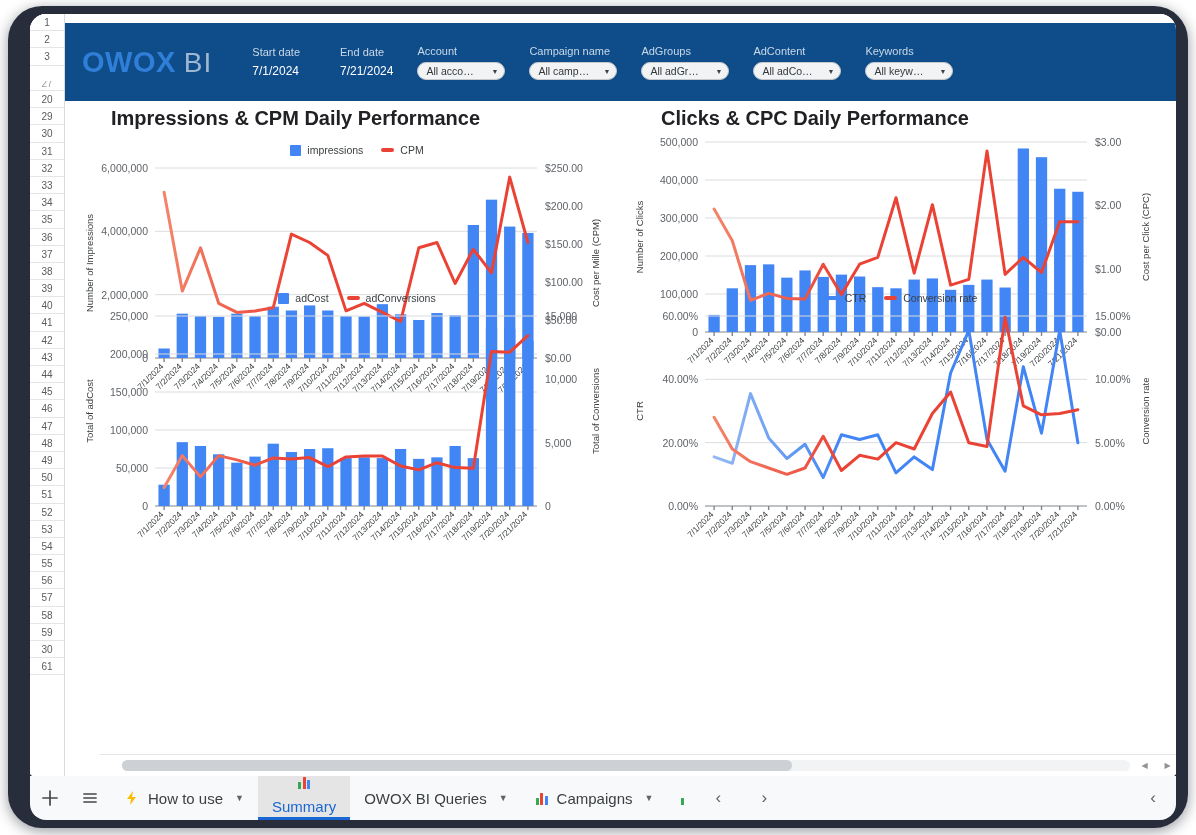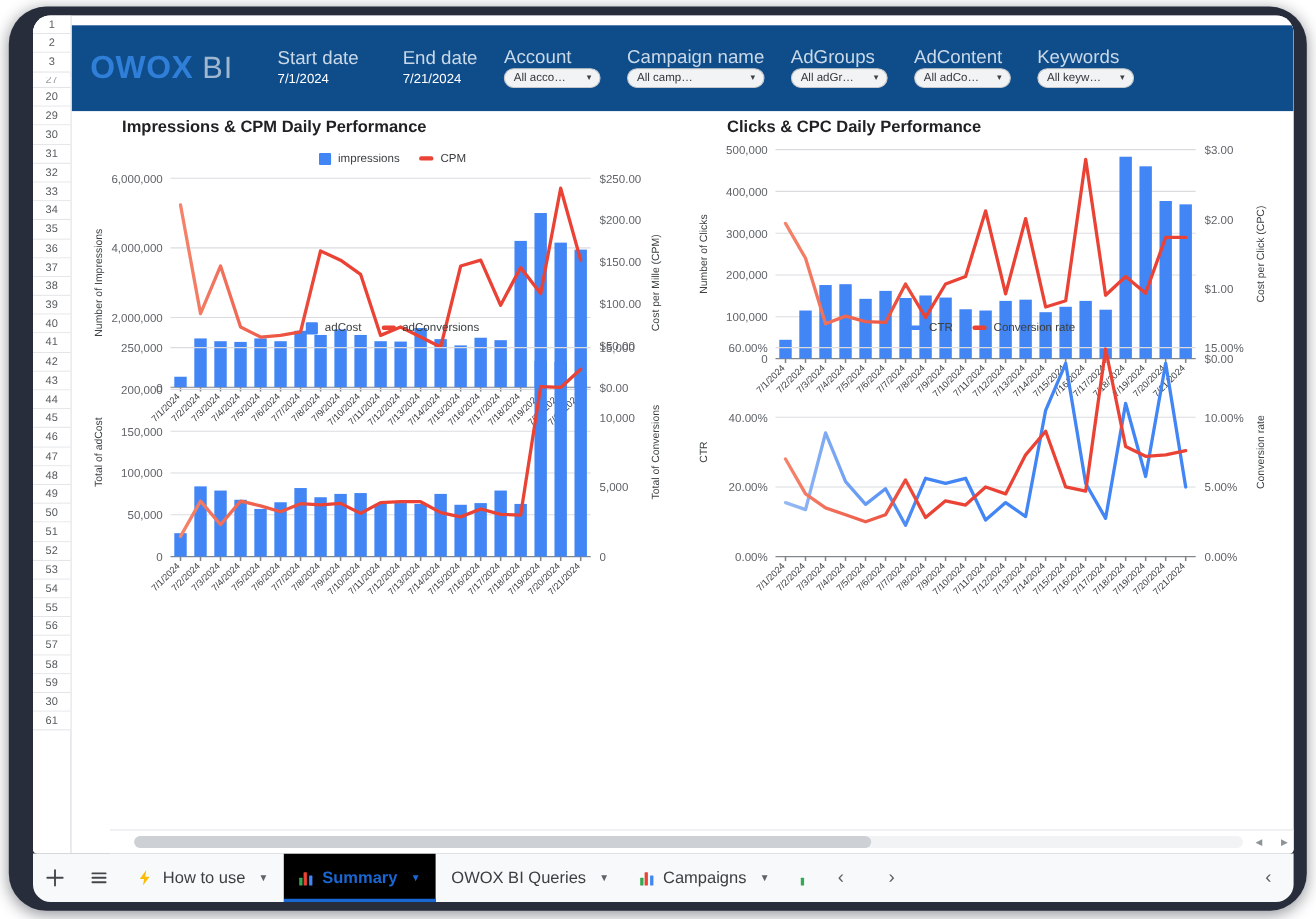--- a/index.html
+++ b/index.html
@@ -31,21 +31,21 @@
     border-right: 1px solid #d8dade;
     z-index: 6;
   }
   .gcell {
     height: 17.2px; line-height: 17.2px;
     font-size: 10px; color: #575b5f; text-align: center;
     border-bottom: 1px solid #e3e5e8;
     background: #ffffff;
   }
   #gutter-top { position: absolute; top: 0; left: 0; width: 100%; }
-  #gutter-rest { position: absolute; top: 56px; left: 0; width: 100%; }
+  #gutter-rest { position: absolute; top: 67px; left: 0; width: 100%; }
   
   #sheet {
     position: absolute; left: 35px; top: 0; right: 0; bottom: 0;
     background: #ffffff;
   }
   
   #banner {
     position: absolute; left: 0; top: 9px; width: 100%; height: 78px;
     background: #0f4c8a;
     display: flex; align-items: center;
@@ -55,21 +55,21 @@
   .logo .owox {
     font-size: 29px; font-weight: bold; letter-spacing: .5px;
     color: #2f7fd8;
   }
   .logo .bi {
     font-size: 28px; font-weight: 300; letter-spacing: 1px;
     color: #9fb7cf; margin-left: 8px;
   }
   .datecol { margin-left: 40px; }
   .datecol:first-of-type { margin-left: 62px; }
-  .flabel { font-size: 17px; color: #c9d9e8; line-height: 15px; white-space: nowrap; }
+  .flabel { font-size: 11px; color: #c9d9e8; line-height: 15px; white-space: nowrap; }
   .fvalue { font-size: 12px; color: #ffffff; line-height: 16px; margin-top: 3px; white-space: nowrap; }
   .selcol { margin-left: 24px; }
   .sel {
     margin-top: 3px;
     background: #f2f3f4; color: #33383c;
     border: 1px solid #c4c8cc;
     border-radius: 11px;
     height: 18px; min-width: 88px;
     display: flex; align-items: center; justify-content: space-between;
     padding: 0 6px 0 8px;
@@ -82,21 +82,21 @@
     position: absolute; left: 0; top: 71px; right: 0; bottom: 22px;
     display: grid;
     grid-template-columns: 550px 1fr;
     grid-template-rows: 179px 179px;
     grid-auto-rows: 179px;
     row-gap: 0; column-gap: 0;
     padding: 14px 10px 0 12px;
   }
   .chart-card { position: relative; }
   .chart-title {
-    font-size: 15px; font-weight: bold; color: #202124;
+    font-size: 20px; font-weight: bold; color: #202124;
     margin: 8px 0 0 34px;
   }
   .chart-legend {
     display: flex; justify-content: center; align-items: center;
     gap: 18px; margin-top: 14px; margin-left: 10px;
   }
   .lg { display: flex; align-items: center; gap: 6px; font-size: 10.5px; color: #3c4043; }
   .lg .swatch-bar { width: 11px; height: 11px; border-radius: 1px; }
   .lg .swatch-line { width: 13px; height: 4px; border-radius: 2px; }
   .chart-svg { display: block; margin-top: 2px; }
@@ -133,22 +133,23 @@
     display: flex; align-items: center; justify-content: center;
     color: #44474a;
   }
   .tab {
     display: flex; align-items: center; gap: 9px;
     height: 44px; padding: 0 14px;
     font-size: 15px; color: #3c4043;
     white-space: nowrap;
   }
   .tab.active {
-    background: #000000; color: #1967d2; font-weight: bold;
+    background: #e5e5e5; color: #1967d2; font-weight: normal;
     box-shadow: inset 0 -3px 0 #1967d2;
+    flex-direction: column;
   }
   .tab .caret { font-size: 9px; color: #5f6368; margin-left: 3px; }
   .tab.active .caret { color: #1967d2; }
   .tab-clip { width: 16px; overflow: hidden; }
   .navarrow {
     width: 46px; height: 44px;
     display: flex; align-items: center; justify-content: center;
     font-size: 17px; color: #5f6368;
   }
   .bar-ic { display: inline-flex; align-items: flex-end; gap: 1.5px; height: 13px; }

